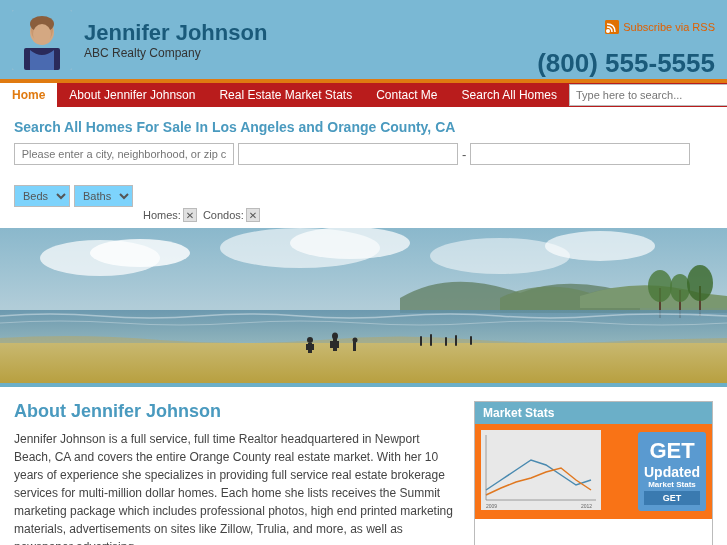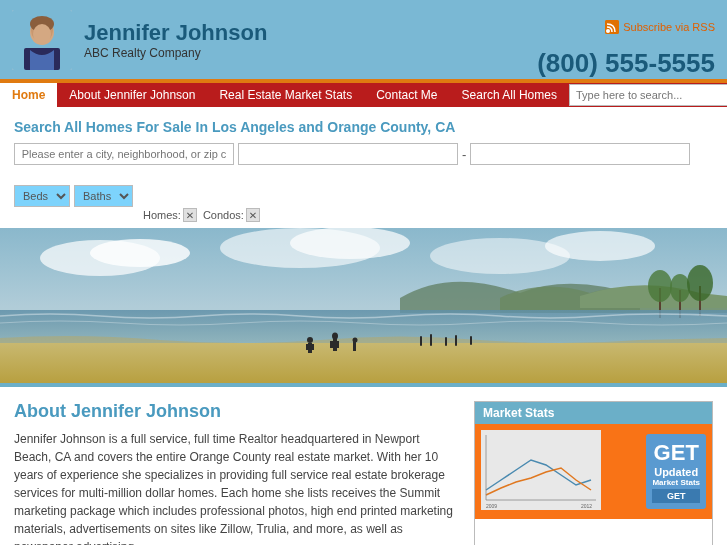--- a/index.html
+++ b/index.html
@@ -50,21 +50,21 @@
     .about-section { display: flex; padding: 14px; gap: 14px; }
     .about-left { flex: 1; }
     .about-title { font-size: 18px; color: #4a9abf; font-weight: bold; margin-bottom: 8px; }
     .about-text { font-size: 12px; color: #444; line-height: 1.5; }
     .market-stats-box { width: 239px; flex-shrink: 0; border: 1px solid #bbb; }
     .market-stats-header { background: #6bafc8; color: #fff; font-size: 12px; font-weight: bold; padding: 4px 8px; }
     .market-stats-content { background: #f97316; padding: 6px; display: flex; gap: 4px; align-items: center; min-height: 90px; }
     .chart-area { flex: 1; }
     .get-badge { background: #5a9ad0; color: #fff; font-size: 11px; font-weight: bold; padding: 6px; text-align: center; border-radius: 3px; cursor: pointer; }
     .get-badge .get-big { font-size: 22px; font-weight: 900; display: block; }
-    .get-badge .get-updated { font-size: 11px; display: block; }
+    .get-badge .get-updated { font-size: 14px; display: block; }
     .get-badge .get-sub { font-size: 8px; display: block; }
     .get-badge .get-btn { background: #3a7ab0; margin-top: 2px; padding: 2px 4px; font-size: 9px; cursor: pointer; }
   </style>
 </head>
 <body>
 
 <div class="header">
   <div class="avatar">
     <svg width="60" height="60" viewBox="0 0 60 60">
       <rect width="60" height="60" fill="#7ab8d4"></rect>

